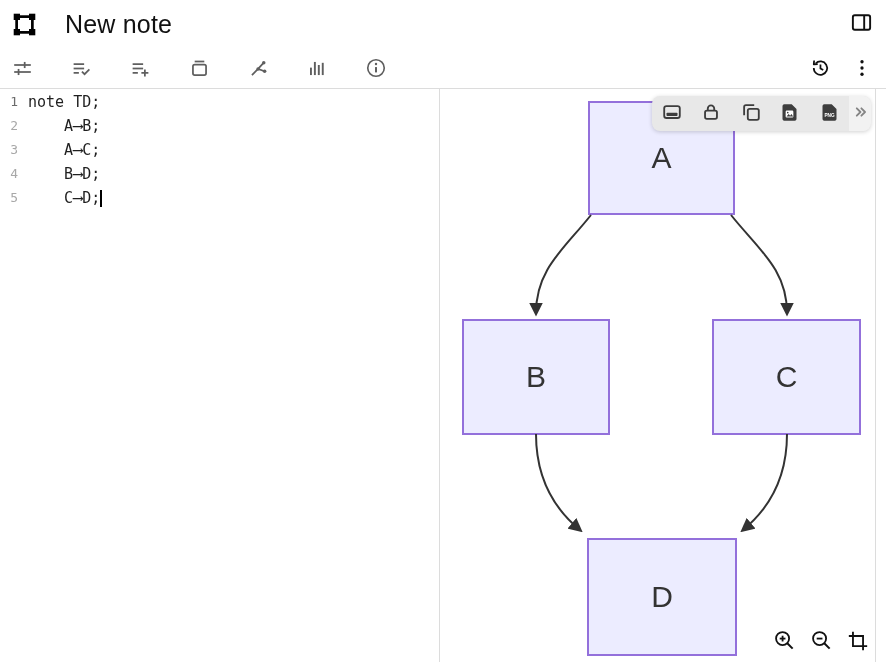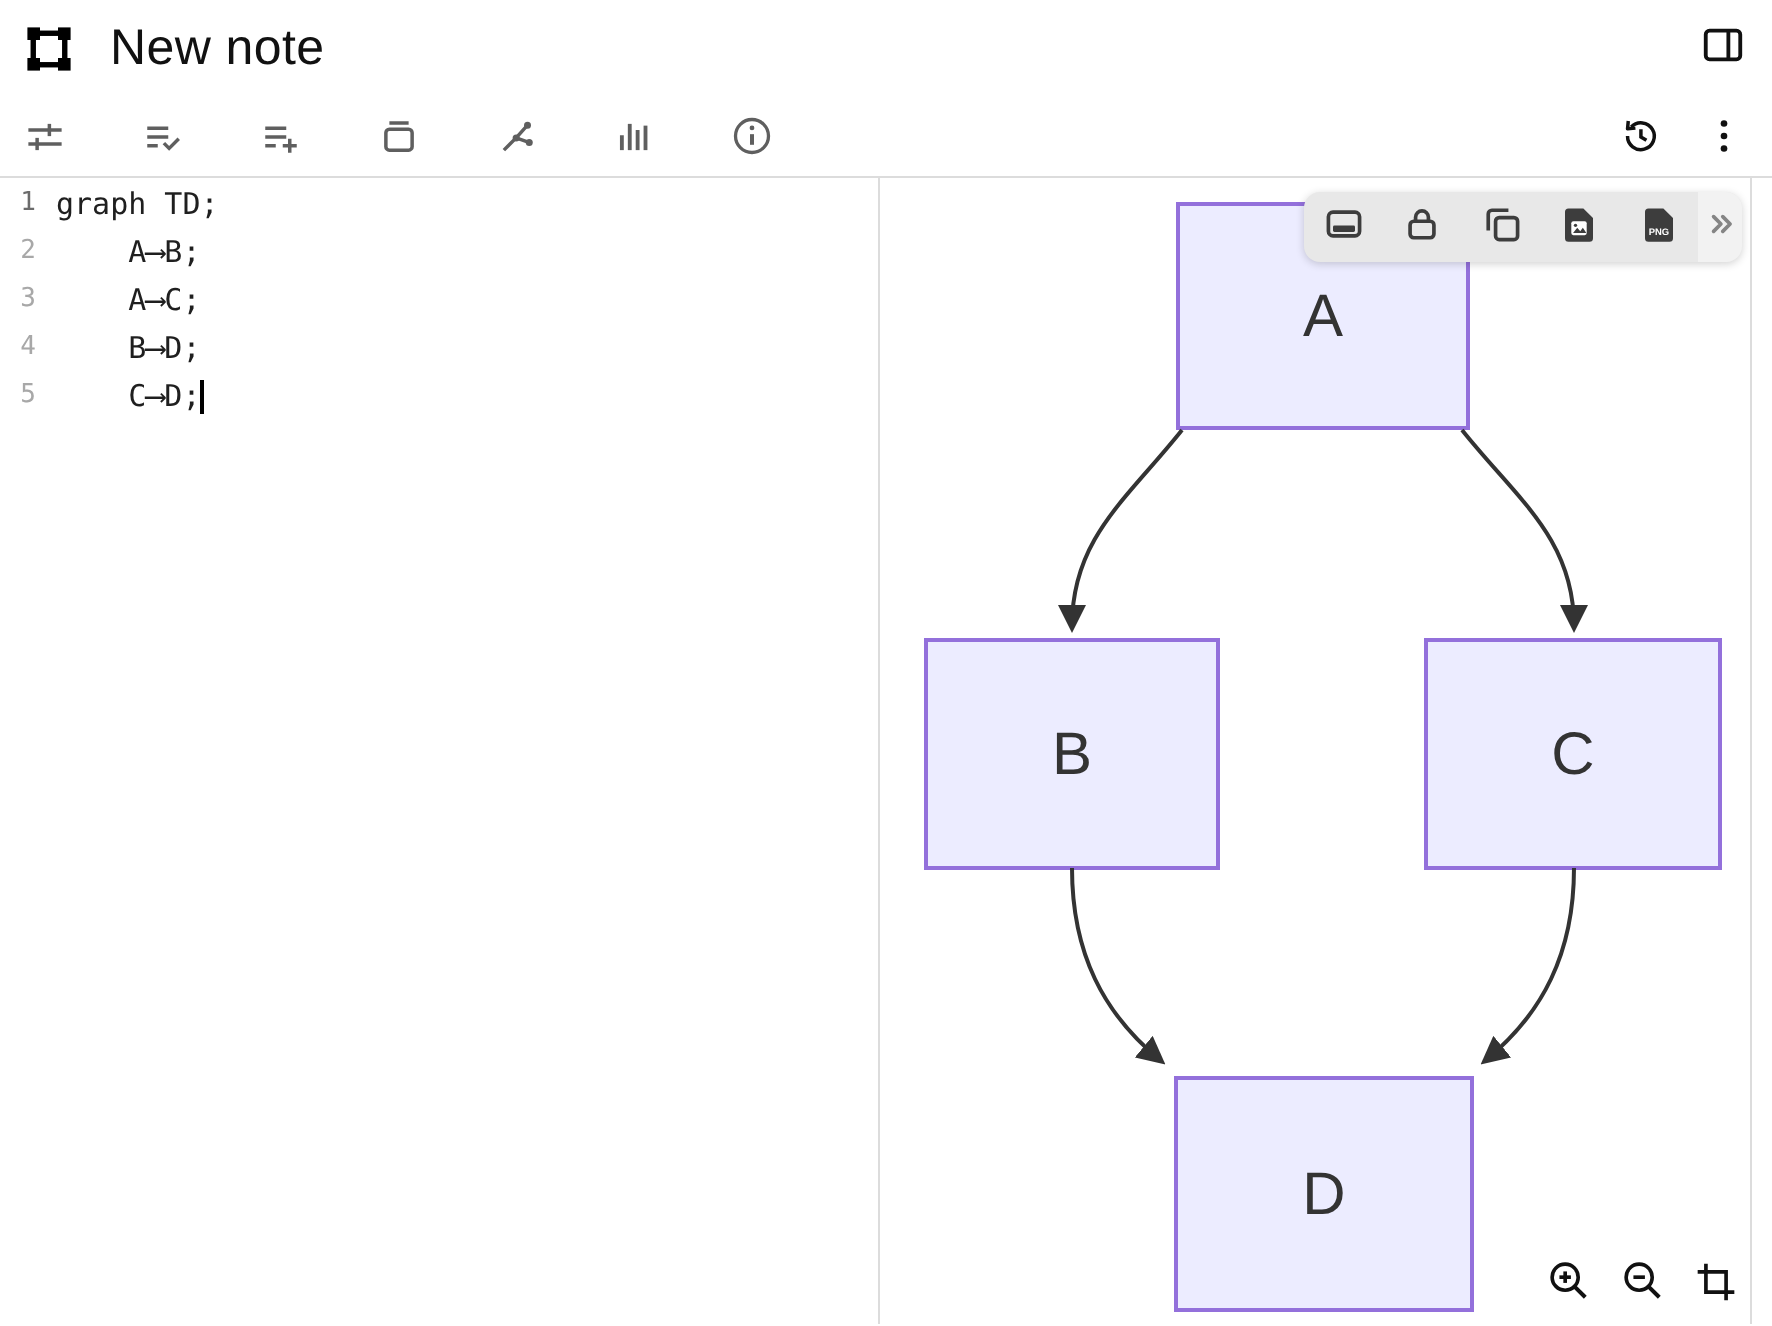--- a/index.html
+++ b/index.html
@@ -4,21 +4,21 @@
 <style>
   * { margin:0; padding:0; box-sizing:border-box; }
   html,body { background:#fff; }
   .app {
     position:relative; width:886px; height:663px; overflow:hidden;
     font-family:"Liberation Sans", sans-serif; background:#fff; color:#1a1a1a;
   }
   
   .titlebar { display:flex; align-items:center; height:48px; padding:0 7px 0 10px; }
   .titlebar .win-icon { width:28px; height:28px; display:flex; align-items:center; justify-content:center; }
-  .titlebar h1 { font-size:25px; font-weight:400; color:#111; margin-left:17px; letter-spacing:.2px; }
+  .titlebar h1 { font-size:25px; font-weight:400; color:#111; margin-left:27px; letter-spacing:.2px; }
   .titlebar .spacer { flex:1; }
   .icon-btn {
     width:40px; height:40px; border:none; background:transparent; border-radius:6px;
     display:flex; align-items:center; justify-content:center; cursor:pointer; padding:0;
   }
   .panel-btn { width:36px; height:36px; }
   
   .toolbar { display:flex; align-items:center; height:40px; padding-left:2px; padding-right:4px; }
   .toolbar-left { display:flex; gap:19px; }
   .toolbar-right { margin-left:auto; display:flex; gap:2px; }
@@ -174,21 +174,21 @@
         </span>
       </button>
     </div>
   </div>
 
   <div class="main">
 
     <div class="editor">
       <div class="code-line">
         <span class="gutter active">1</span>
-        <span class="code">graph TD;</span>
+        <span class="code">note TD;</span>
       </div>
       <div class="code-line">
         <span class="gutter">2</span>
         <span class="code">    A⟶B;</span>
       </div>
       <div class="code-line">
         <span class="gutter">3</span>
         <span class="code">    A⟶C;</span>
       </div>
       <div class="code-line">

